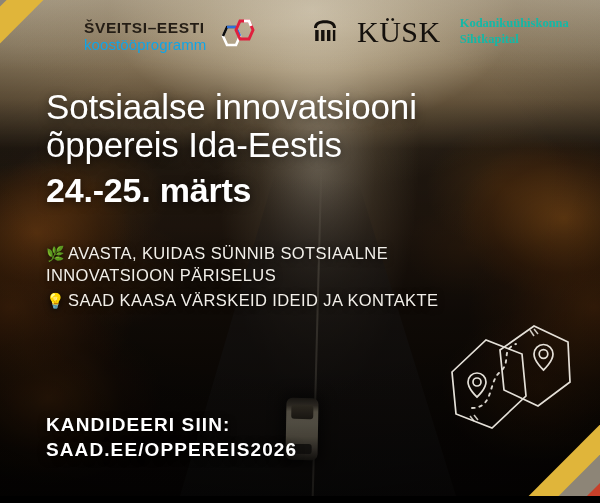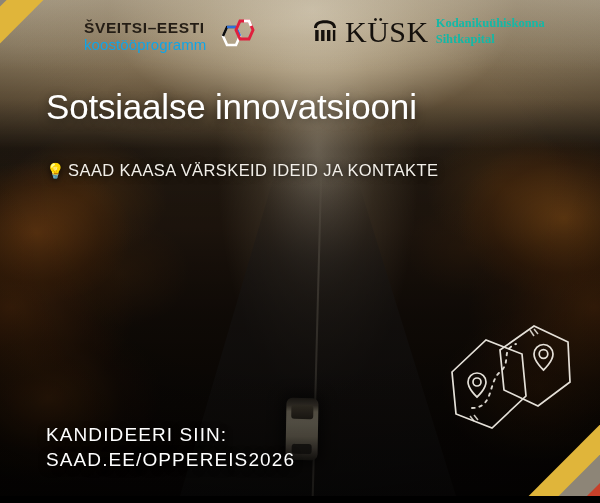--- a/index.html
+++ b/index.html
@@ -121,21 +121,21 @@
   .sveitsi-l1 {
     font-size:15.5px; font-weight:bold; letter-spacing:0.6px; color:#241d15;
   }
   .sveitsi-l2 {
     font-size:15px; font-weight:400; letter-spacing:0.1px; color:#0ea5e9; margin-top:2px;
   }
   .hex-logo { width:44px; height:42px; display:block; }
 
   .logo-kysk {
     position:absolute; left:312px; top:16px;
-    display:flex; align-items:center; gap:7px;
+    display:flex; align-items:center; gap:19px;
   }
   .kysk-icon { width:26px; height:26px; display:block; }
   .kysk-word {
     font-family:"Liberation Serif", serif;
     font-size:30px; font-weight:400; color:#14100c; letter-spacing:0.5px; line-height:1;
   }
   .kysk-sub {
     font-family:"Liberation Serif", serif;
     font-size:12.5px; font-weight:bold; color:#14b8a6; line-height:1.25;
   }
@@ -157,22 +157,22 @@
 
   .bullets { margin-top:33px; max-width:400px; }
   .bullet {
     font-size:16.5px; color:#f2efe9; line-height:1.35;
     letter-spacing:0.4px; margin-bottom:2px;
     text-shadow: 0 1px 7px rgba(0,0,0,0.8);
   }
   .bullet .emoji { font-size:15px; margin-right:3px; }
 
   .cta {
-    position:absolute; left:46px; top:423px;
-    font-size:19px; font-weight:normal; color:#ffffff;
+    position:absolute; left:46px; top:413px;
+    font-size:19px; font-weight:bold; color:#ffffff;
     line-height:1.3; letter-spacing:1.1px;
     text-shadow: 0 2px 9px rgba(0,0,0,0.85);
   }
 
   
   .hexmap { position:absolute; right:18px; bottom:56px; width:140px; height:120px; }
 </style>
 </head>
 <body>
 
@@ -230,23 +230,28 @@
       <div>
         <div class="kysk-sub">Kodanikuühiskonna</div>
         <div class="kysk-sub">Sihtkapital</div>
       </div>
     </div>
   </div>
 
   <div class="content">
     <div class="headline">
       <div>Sotsiaalse innovatsiooni</div>
-    </div>
+      <div>õppereis Ida-Eestis</div>
+    </div>
+    <div class="date">24.-25. märts</div>
 
     <div class="bullets">
+      <div class="bullet">
+        <span class="emoji">🌿</span><span>AVASTA, KUIDAS SÜNNIB SOTSIAALNE INNOVATSIOON PÄRISELUS</span>
+      </div>
       <div class="bullet">
         <span class="emoji">💡</span><span>SAAD KAASA VÄRSKEID IDEID JA KONTAKTE</span>
       </div>
     </div>
   </div>
 
   <div class="cta">
     <div>KANDIDEERI SIIN:</div>
     <div>SAAD.EE/OPPEREIS2026</div>
   </div>

